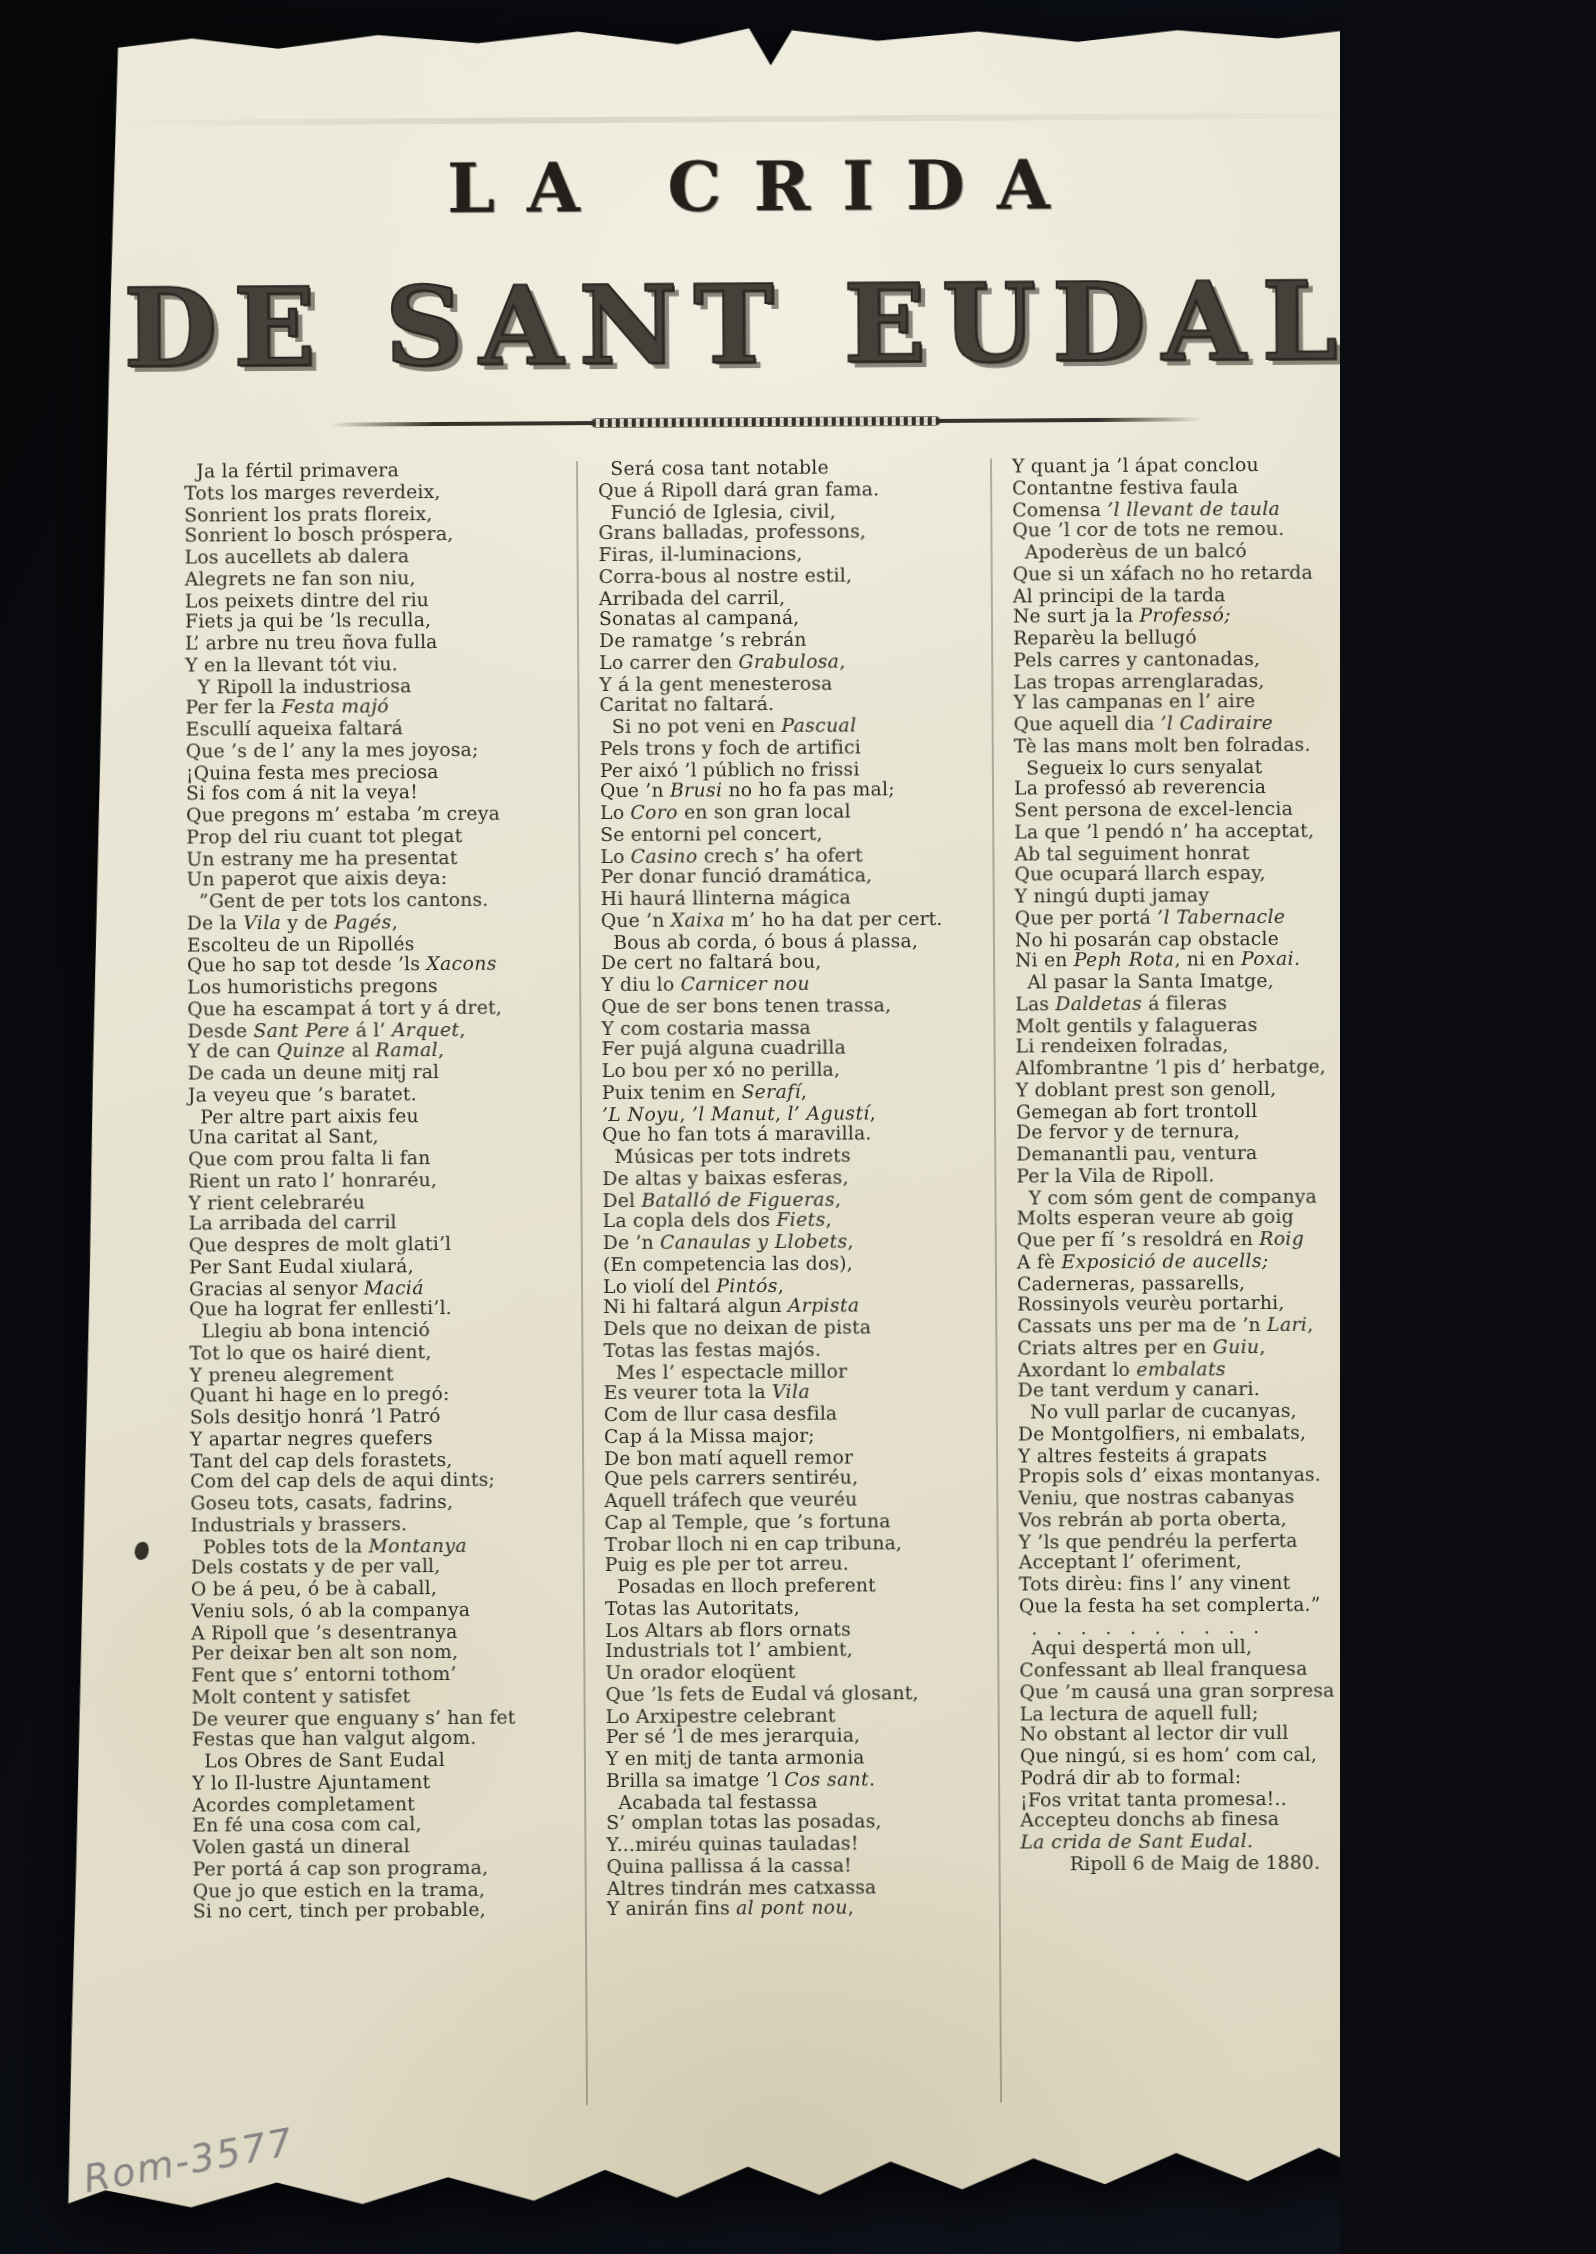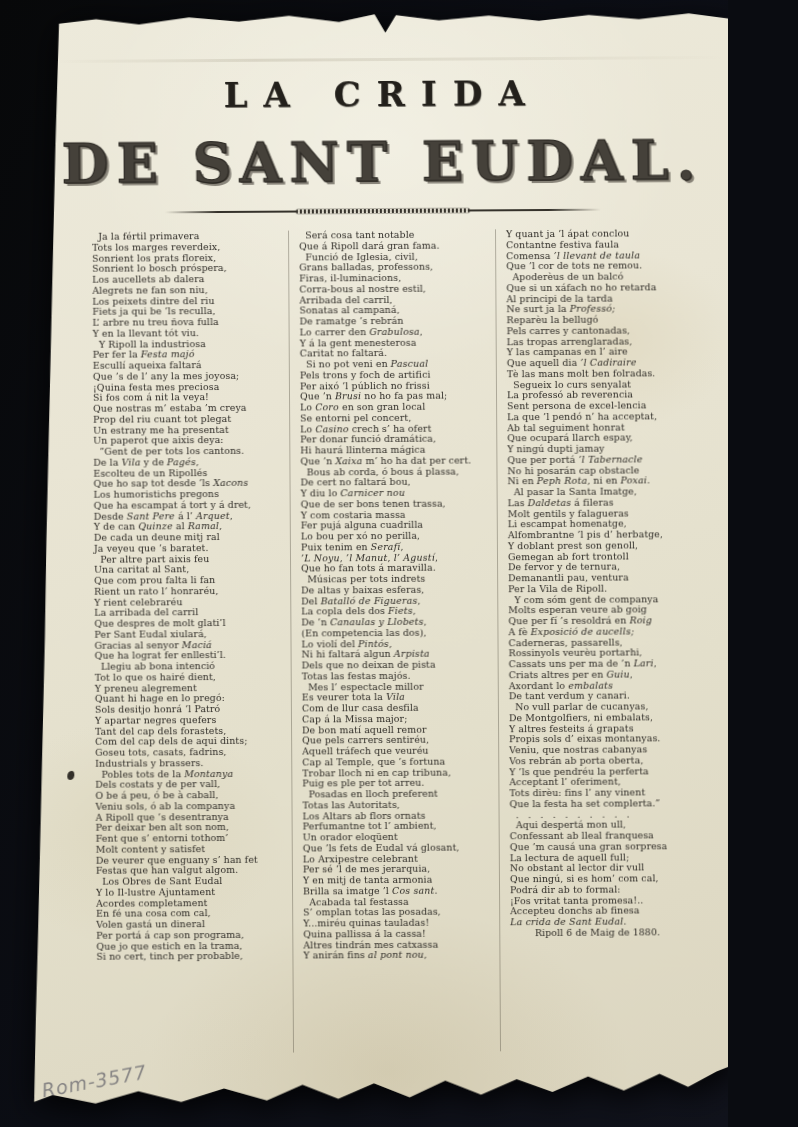--- a/index.html
+++ b/index.html
@@ -1,16 +1,16 @@
 <!DOCTYPE html>
 <html><head>
 <meta charset="utf-8">
 <style>
   html,body{margin:0;padding:0;background:#0a0c11;}
-  .stage{position:relative;width:728px;height:1127px;overflow:hidden;
+  .stage{position:relative;width:670px;height:1127px;overflow:hidden;
          background:linear-gradient(115deg,#070809 0%,#0b0d14 45%,#10121b 100%);
          font-family:"DejaVu Serif","Liberation Serif",serif;}
   .paper-wrap{position:absolute;left:28px;top:12px;width:714px;height:1092px;
               filter:drop-shadow(2px 8px 16px rgba(0,0,0,0.9));transform:rotate(-0.35deg);}
   .paper{position:absolute;inset:0;color:#2e2b26;
     background:
       radial-gradient(ellipse 60% 30% at 50% 12%, rgba(255,255,248,0.35), transparent 70%),
       radial-gradient(ellipse 25% 12% at 82% 30%, rgba(205,190,150,0.25), transparent 70%),
       radial-gradient(ellipse 30% 15% at 15% 75%, rgba(200,188,150,0.22), transparent 70%),
       radial-gradient(ellipse 45% 20% at 50% 97%, rgba(185,172,135,0.30), transparent 75%),
@@ -71,21 +71,21 @@
             <div class="verse-line">Los peixets dintre del riu</div>
             <div class="verse-line">Fiets ja qui be ’ls reculla,</div>
             <div class="verse-line">L’ arbre nu treu ñova fulla</div>
             <div class="verse-line">Y en la llevant tót viu.</div>
             <div class="verse-line">  Y Ripoll la industriosa</div>
             <div class="verse-line">Per fer la <i>Festa majó</i></div>
             <div class="verse-line">Escullí aqueixa faltará</div>
             <div class="verse-line">Que ’s de l’ any la mes joyosa;</div>
             <div class="verse-line">¡Quina festa mes preciosa</div>
             <div class="verse-line">Si fos com á nit la veya!</div>
-            <div class="verse-line">Que nostras m’ estaba ’m creya</div>
+            <div class="verse-line">Que pregons m’ estaba ’m creya</div>
             <div class="verse-line">Prop del riu cuant tot plegat</div>
             <div class="verse-line">Un estrany me ha presentat</div>
             <div class="verse-line">Un paperot que aixis deya:</div>
             <div class="verse-line">  ”Gent de per tots los cantons.</div>
             <div class="verse-line">De la <i>Vila</i> y de <i>Pagés</i>,</div>
             <div class="verse-line">Escolteu de un Ripollés</div>
             <div class="verse-line">Que ho sap tot desde ’ls <i>Xacons</i></div>
             <div class="verse-line">Los humoristichs pregons</div>
             <div class="verse-line">Que ha escampat á tort y á dret,</div>
             <div class="verse-line">Desde <i>Sant Pere</i> á l’ <i>Arquet</i>,</div>
@@ -180,21 +180,21 @@
             <div class="verse-line">Cap á la Missa major;</div>
             <div class="verse-line">De bon matí aquell remor</div>
             <div class="verse-line">Que pels carrers sentiréu,</div>
             <div class="verse-line">Aquell tráfech que veuréu</div>
             <div class="verse-line">Cap al Temple, que ’s fortuna</div>
             <div class="verse-line">Trobar lloch ni en cap tribuna,</div>
             <div class="verse-line">Puig es ple per tot arreu.</div>
             <div class="verse-line">  Posadas en lloch preferent</div>
             <div class="verse-line">Totas las Autoritats,</div>
             <div class="verse-line">Los Altars ab flors ornats</div>
-            <div class="verse-line">Perfumantne tot l’ ambient,</div>
+            <div class="verse-line">Industrials tot l’ ambient,</div>
             <div class="verse-line">Un orador eloqüent</div>
             <div class="verse-line">Que ’ls fets de Eudal vá glosant,</div>
             <div class="verse-line">Lo Arxipestre celebrant</div>
             <div class="verse-line">Per sé ’l de mes jerarquia,</div>
             <div class="verse-line">Y en mitj de tanta armonia</div>
             <div class="verse-line">Brilla sa imatge ’l <i>Cos sant</i>.</div>
             <div class="verse-line">  Acabada tal festassa</div>
             <div class="verse-line">S’ omplan totas las posadas,</div>
             <div class="verse-line">Y...miréu quinas tauladas!</div>
             <div class="verse-line">Quina pallissa á la cassa!</div>
@@ -222,21 +222,21 @@
             <div class="verse-line">La que ’l pendó n’ ha acceptat,</div>
             <div class="verse-line">Ab tal seguiment honrat</div>
             <div class="verse-line">Que ocupará llarch espay,</div>
             <div class="verse-line">Y ningú dupti jamay</div>
             <div class="verse-line">Que per portá <i>’l Tabernacle</i></div>
             <div class="verse-line">No hi posarán cap obstacle</div>
             <div class="verse-line">Ni en <i>Peph Rota</i>, ni en <i>Poxai</i>.</div>
             <div class="verse-line">  Al pasar la Santa Imatge,</div>
             <div class="verse-line">Las <i>Daldetas</i> á fileras</div>
             <div class="verse-line">Molt gentils y falagueras</div>
-            <div class="verse-line">Li escampat homenatge,</div>
+            <div class="verse-line">Li rendeixen folradas,</div>
             <div class="verse-line">Alfombrantne ’l pis d’ herbatge,</div>
             <div class="verse-line">Y doblant prest son genoll,</div>
             <div class="verse-line">Gemegan ab fort trontoll</div>
             <div class="verse-line">De fervor y de ternura,</div>
             <div class="verse-line">Demanantli pau, ventura</div>
             <div class="verse-line">Per la Vila de Ripoll.</div>
             <div class="verse-line">  Y com sóm gent de companya</div>
             <div class="verse-line">Molts esperan veure ab goig</div>
             <div class="verse-line">Que per fí ’s resoldrá en <i>Roig</i></div>
             <div class="verse-line">A fè <i>Exposició de aucells;</i></div>

